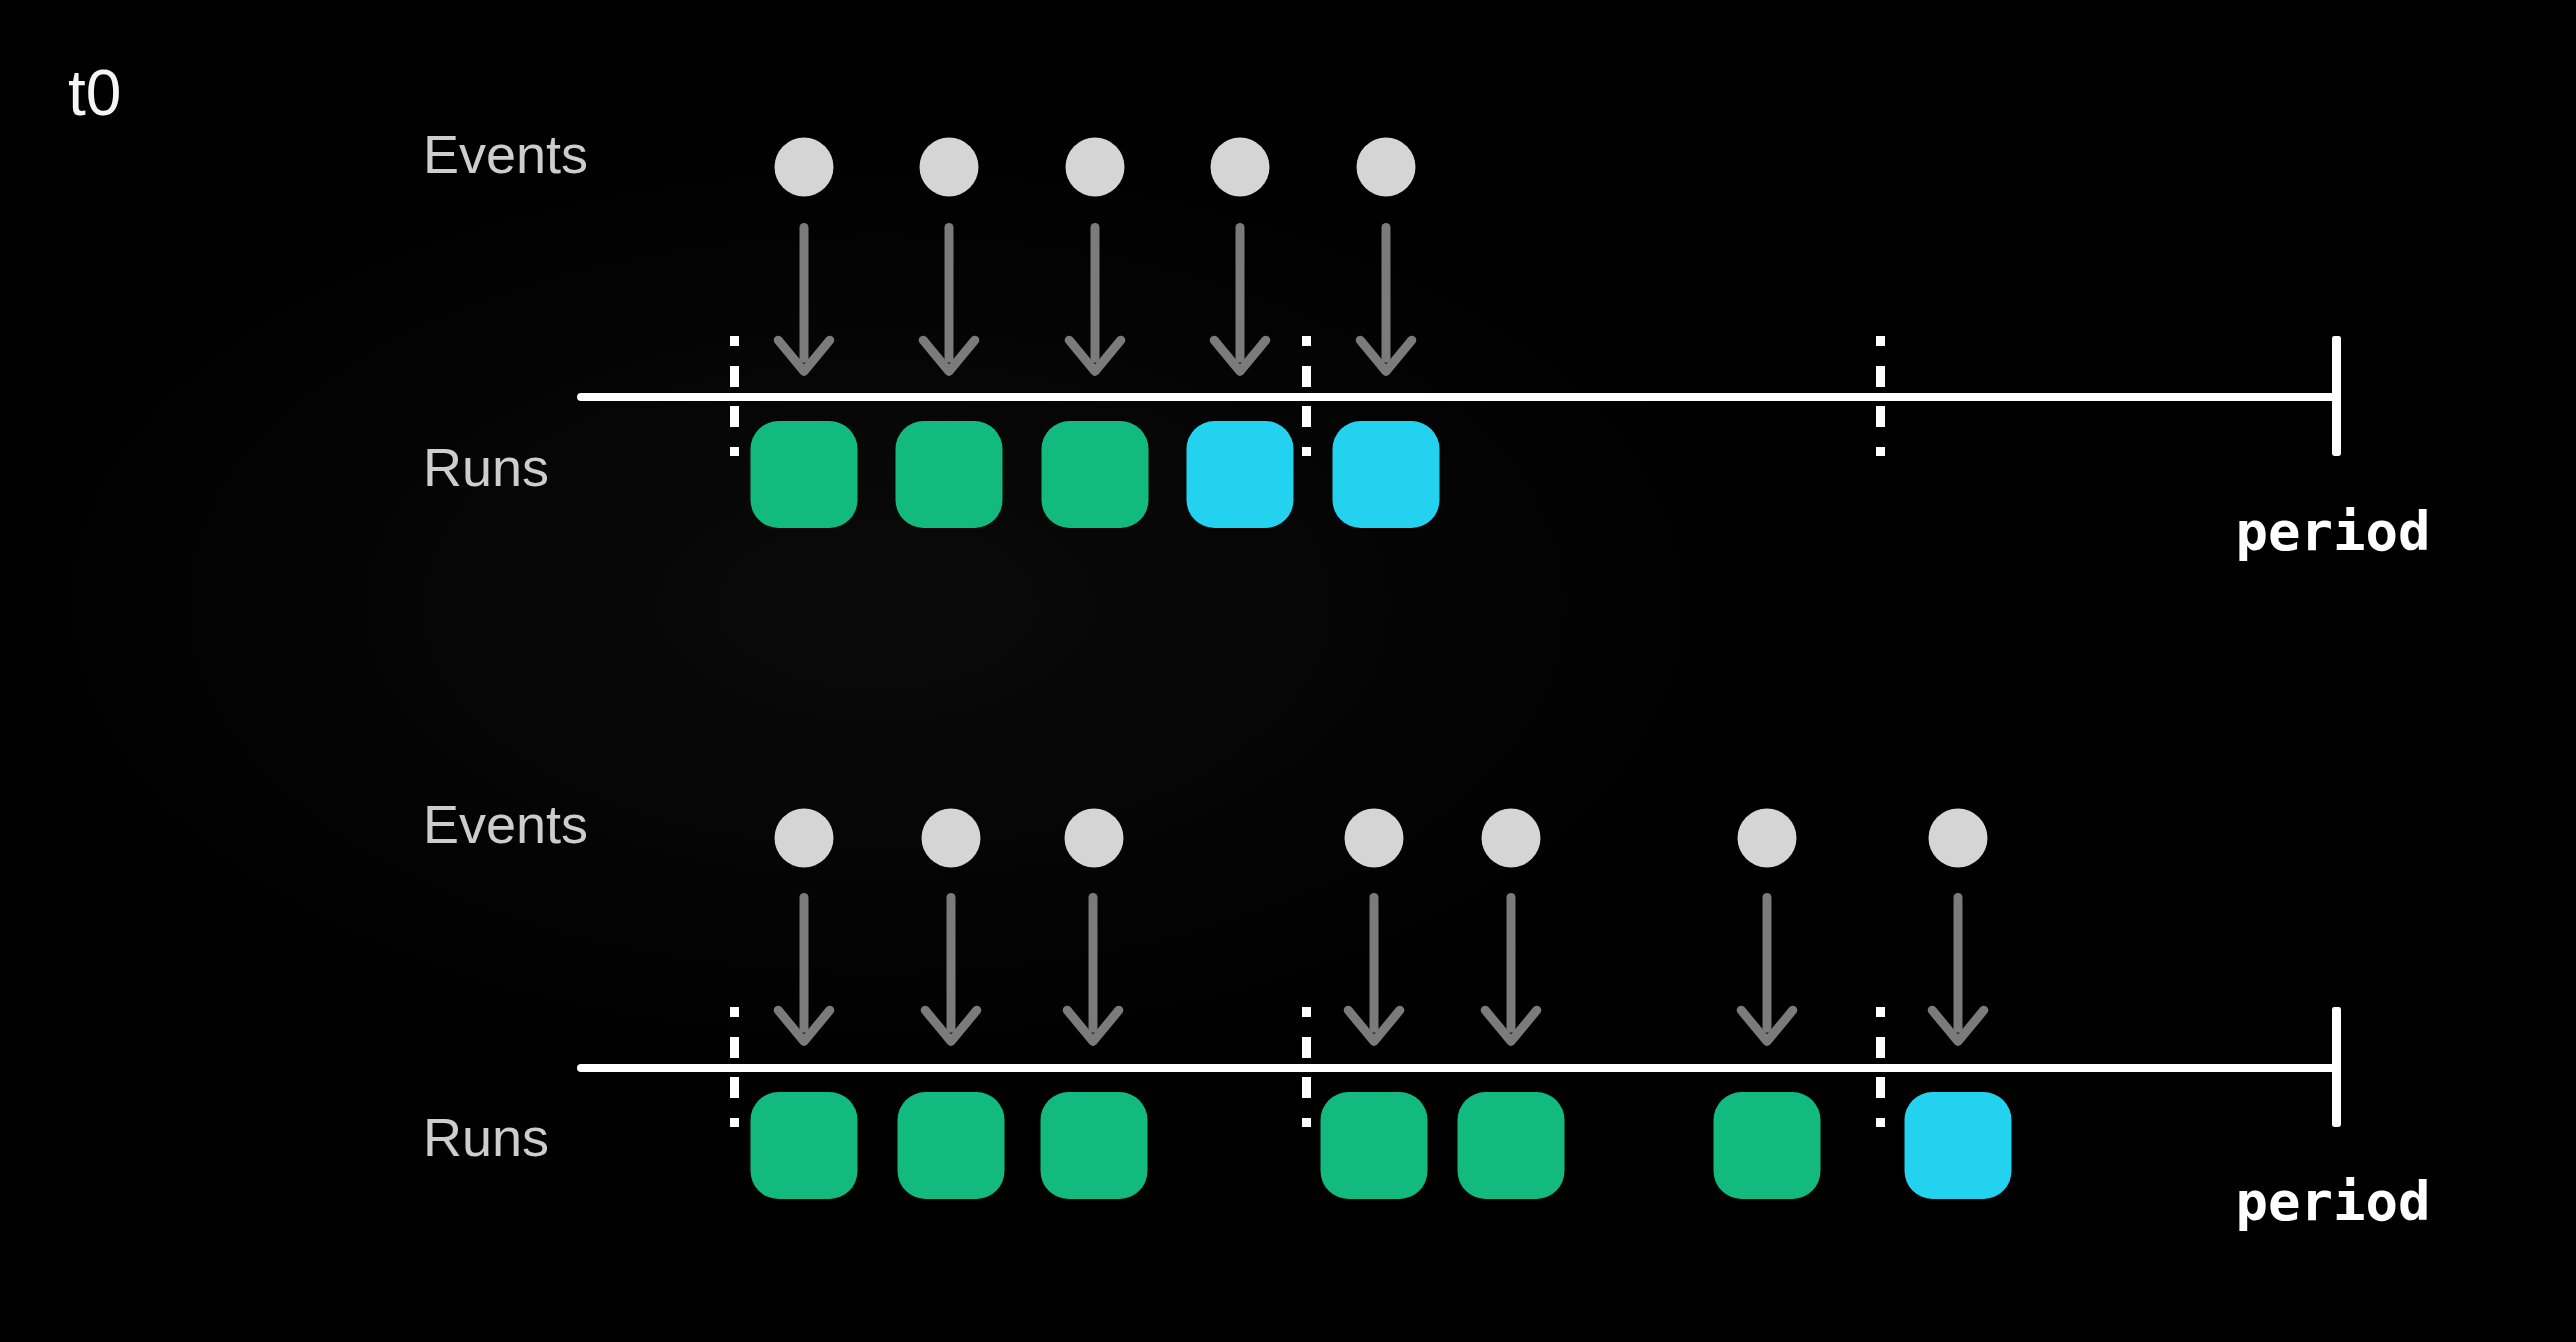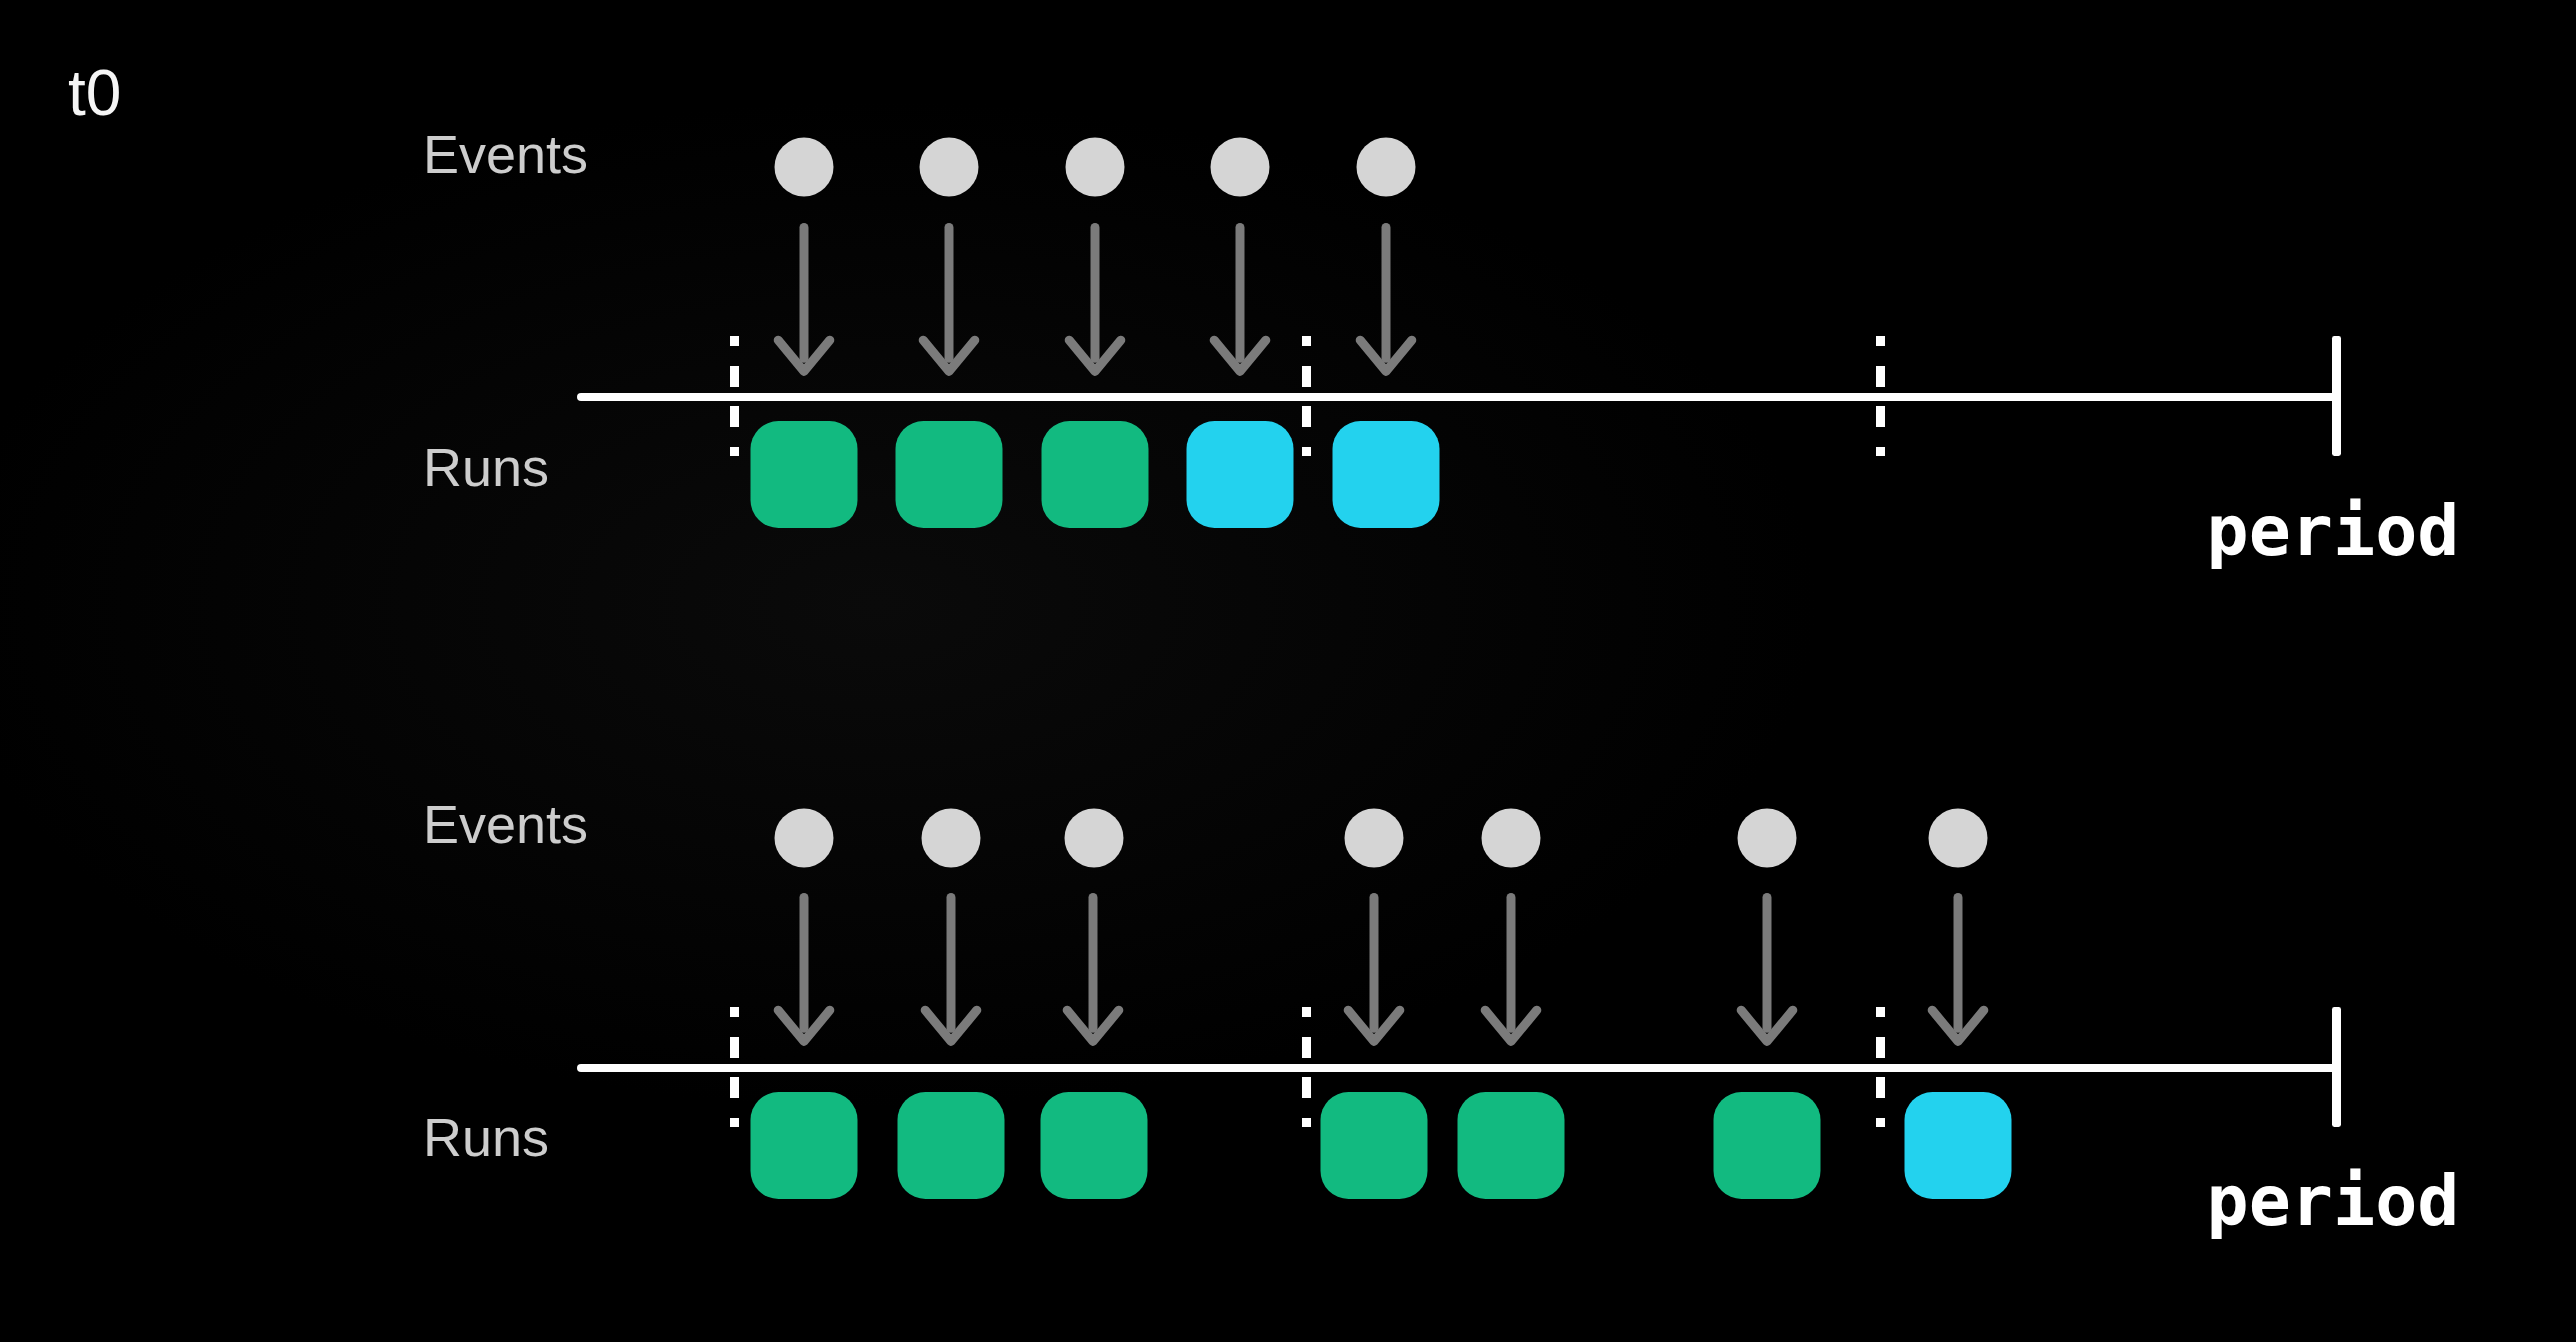--- a/index.html
+++ b/index.html
@@ -69,21 +69,21 @@
     position: absolute;
     overflow: visible;
   }
   .run-box {
     position: absolute;
     transform: translateX(-50%);
   }
   .period-label {
     position: absolute;
     font-family: "DejaVu Sans Mono", "Liberation Mono", monospace;
-    font-size: 70px;
+    font-size: 54px;
     font-weight: 700;
     color: var(--c-period);
     transform: translate(-50%, -50%);
     white-space: nowrap;
   }
 </style>
 </head>
 <body>
 
 <div class="canvas">

